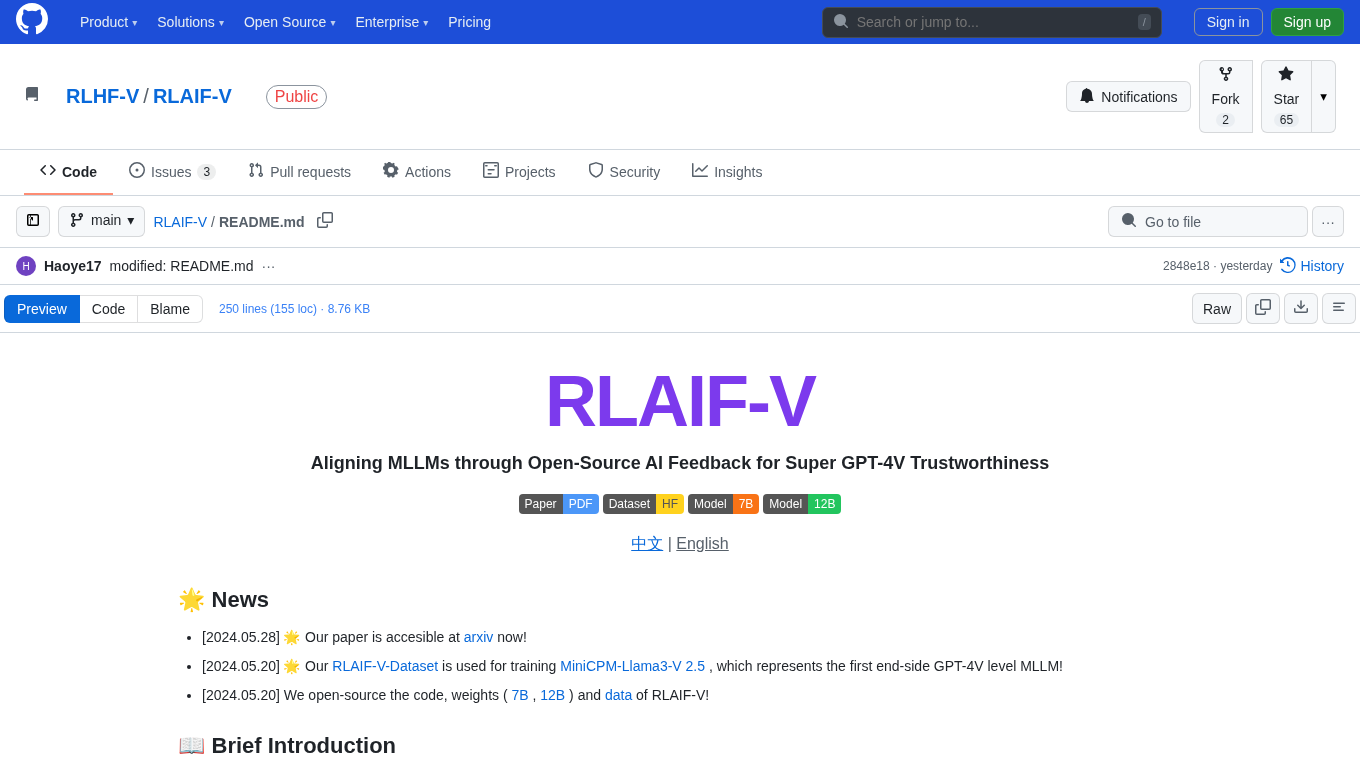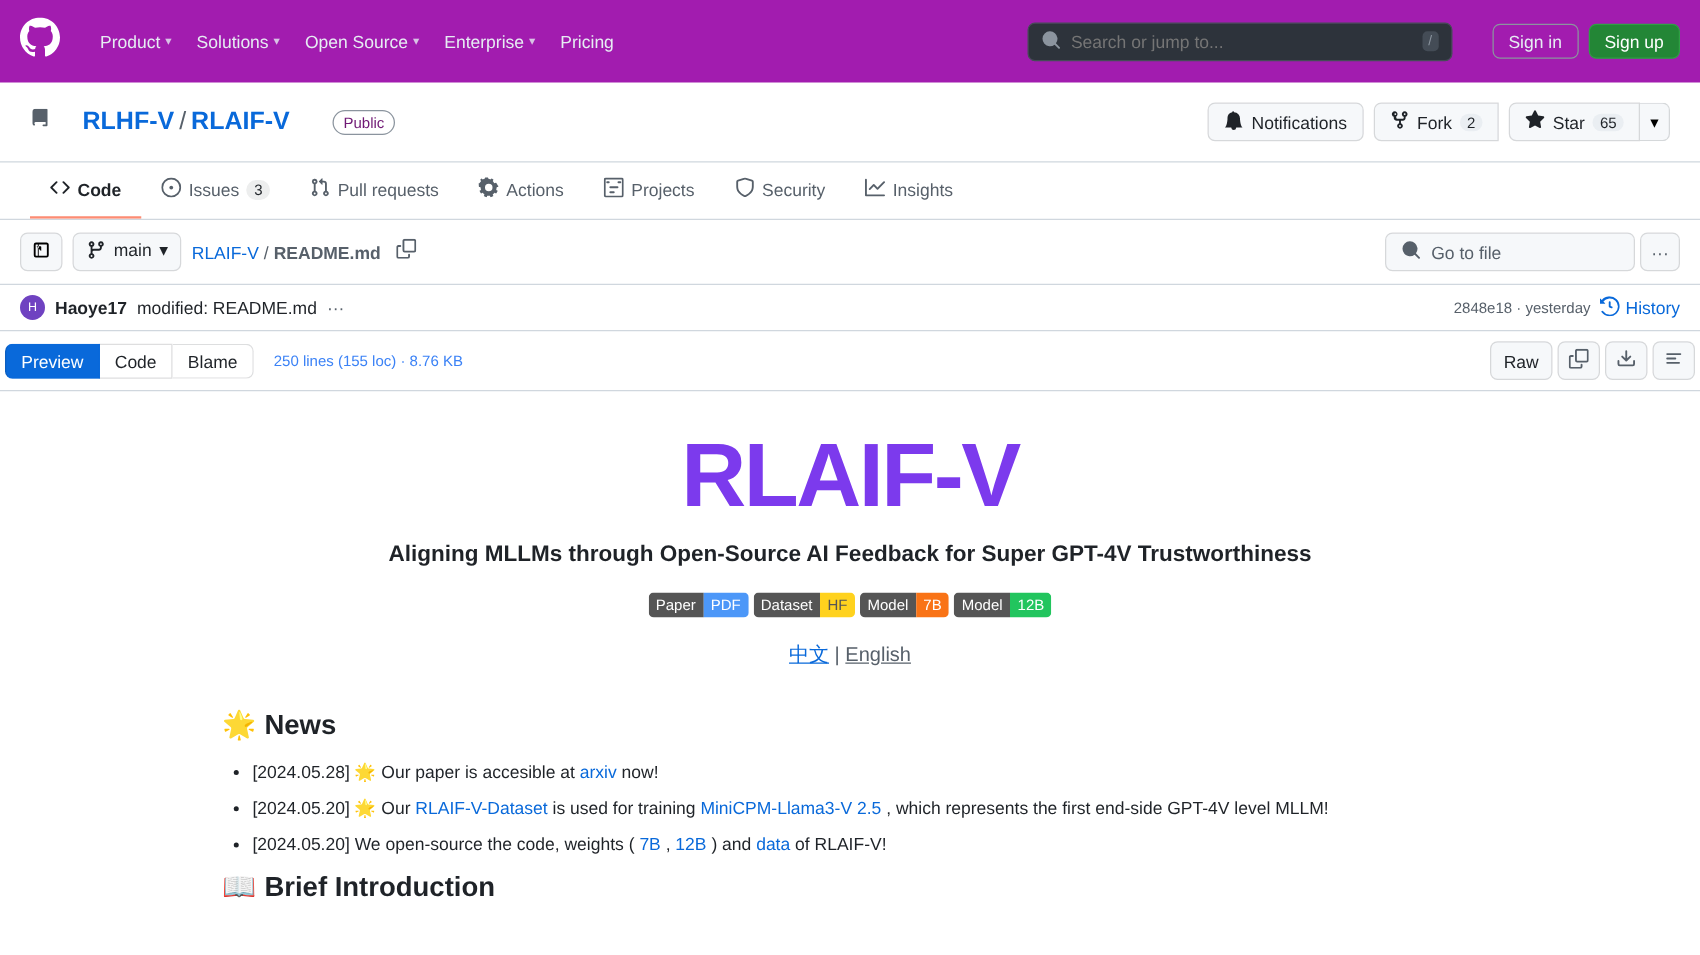--- a/index.html
+++ b/index.html
@@ -1,25 +1,25 @@
 <!DOCTYPE html>
 <html><head>
   <meta charset="utf-8">
   <style>
     * { box-sizing: border-box; margin: 0; padding: 0; }
     body { font-family: -apple-system, BlinkMacSystemFont, "Segoe UI", Helvetica, Arial, sans-serif; font-size: 14px; color: #1f2328; background: #fff; }
 
     
     .top-nav {
-      background: #a21caf;
+      background: #1d4ed8;
       color: #fff;
       display: flex;
       align-items: center;
       padding: 0 16px;
-      height: 66px;
+      height: 44px;
       gap: 16px;
     }
     .top-nav .logo { color: #fff; font-size: 24px; margin-right: 8px; flex-shrink: 0; }
     .top-nav-links { display: flex; gap: 4px; align-items: center; }
     .top-nav-link {
       color: #e6edf3;
       text-decoration: none;
       padding: 6px 8px;
       border-radius: 6px;
       font-size: 14px;
@@ -85,22 +85,22 @@
       flex-wrap: wrap;
     }
     .repo-icon { font-size: 16px; color: #57606a; }
     .repo-breadcrumb { display: flex; align-items: center; gap: 4px; font-size: 20px; }
     .repo-owner { color: #0969da; text-decoration: none; font-weight: 600; }
     .repo-separator { color: #57606a; }
     .repo-name { color: #0969da; text-decoration: none; font-weight: 700; }
     .public-badge {
       background: transparent;
       border: 1px solid #8b949e;
-      color: #701a75;
-      font-size: 12px;
+      color: #ef4444;
+      font-size: 16px;
       padding: 2px 8px;
       border-radius: 20px;
       margin-left: 8px;
     }
     .repo-header-actions { margin-left: auto; display: flex; gap: 8px; align-items: center; }
     .action-btn {
       display: flex; align-items: center; gap: 6px;
       background: #f6f8fa;
       border: 1px solid rgba(31,35,40,0.15);
       border-radius: 6px;
@@ -117,21 +117,21 @@
     }
     .action-btn-plus {
       background: #f6f8fa;
       border: 1px solid rgba(31,35,40,0.15);
       border-left: none;
       border-radius: 0 6px 6px 0;
       padding: 5px 8px;
       cursor: pointer;
     }
     .action-btn-group { display: flex; }
-    .action-btn-group .action-btn { border-radius: 6px 0 0 6px; }
+    .action-btn-group .action-btn { border-radius: 6px 0 0 6px; flex-direction: column; }
 
     
     .repo-tabs {
       display: flex;
       align-items: center;
       padding: 0 24px;
       border-bottom: 1px solid #d0d7de;
       gap: 0;
       overflow-x: auto;
     }
@@ -333,21 +333,21 @@
       margin-bottom: 32px;
       color: #0969da;
     }
     .lang-selector .active-lang { color: #0969da; }
     .lang-separator { color: #57606a; }
     .lang-other { color: #57606a; }
 
     .section-heading {
       font-size: 22px;
       font-weight: 700;
-      margin: 8px 0 12px 0;
+      margin: 24px 0 12px 0;
       display: flex; align-items: center; gap: 8px; text-align: center;
     }
 
     .news-list { list-style: disc; padding-left: 24px; line-height: 1.8; }
     .news-list li { margin-bottom: 4px; }
     .news-list a { color: #0969da; text-decoration: none; }
 
     
     ::-webkit-scrollbar { width: 8px; height: 8px; }
     ::-webkit-scrollbar-thumb { background: #d0d7de; border-radius: 4px; }

